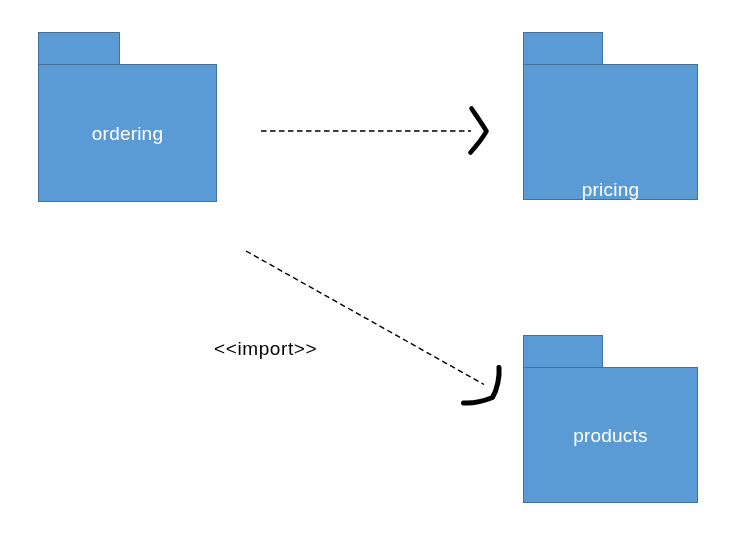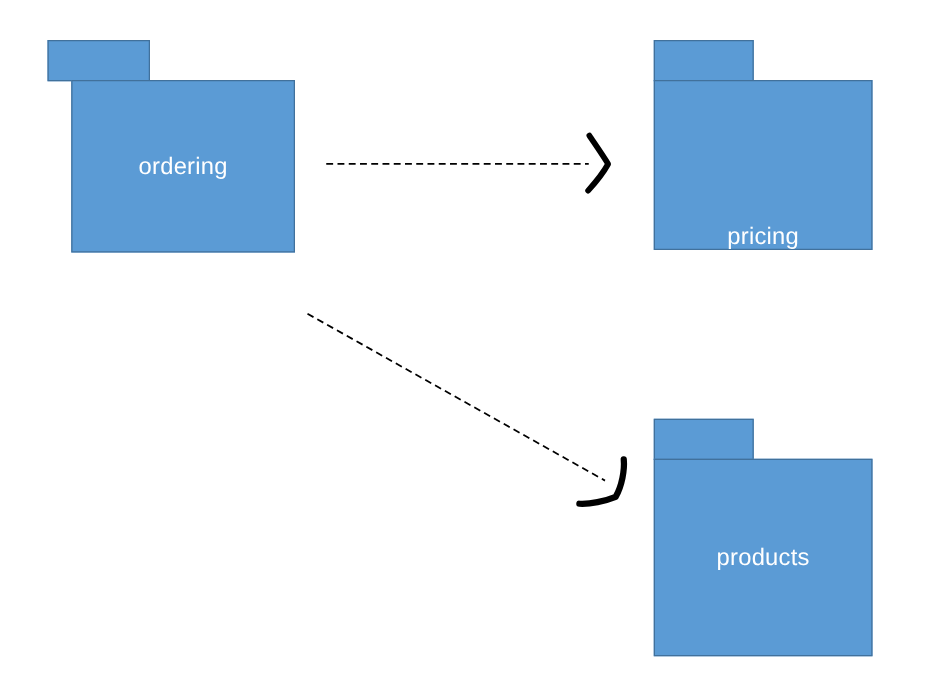--- a/index.html
+++ b/index.html
@@ -81,35 +81,36 @@
     </g>
 
     <g>
       <line x1="246" y1="251" x2="484" y2="384.5" stroke="#000000" stroke-width="1.4" stroke-dasharray="5.5 3.5" stroke-linecap="butt"></line>
 
       <path d="M 499.0 367.5 C 499.8 376.0 497.5 389.0 492.5 397.5
                C 484.0 401.0 472.0 403.5 463.5 403.0" fill="none" stroke="#000000" stroke-width="5.0" stroke-linecap="round" stroke-linejoin="round"></path>
     </g>
   </svg>
 
+  <div class="edge-label" style="left:214px; top:339px;">&lt;&lt;import&gt;&gt;</div>
 
   <div class="pkg">
     <div class="pkg-tab" style="left:38px; top:32px; width:82px; height:33px;"></div>
-    <div class="pkg-body" style="left:38px; top:64px; width:179px; height:138px;margin-left:19px;">
+    <div class="pkg-body" style="left:38px; top:64px; width:179px; height:138px;">
       <span class="pkg-label">ordering</span>
     </div>
   </div>
 
   <div class="pkg">
     <div class="pkg-tab" style="left:523px; top:32px; width:80px; height:33px;"></div>
     <div class="pkg-body" style="left:523px; top:64px; width:175px; height:136px;align-items:flex-end;">
       <span class="pkg-label">pricing</span>
     </div>
   </div>
 
   <div class="pkg">
     <div class="pkg-tab" style="left:523px; top:335px; width:80px; height:33px;"></div>
-    <div class="pkg-body" style="left:523px; top:367px; width:175px; height:158px;">
+    <div class="pkg-body" style="left:523px; top:367px; width:175px; height:136px;">
       <span class="pkg-label">products</span>
     </div>
   </div>
 
 </div>
 
 </body></html>

